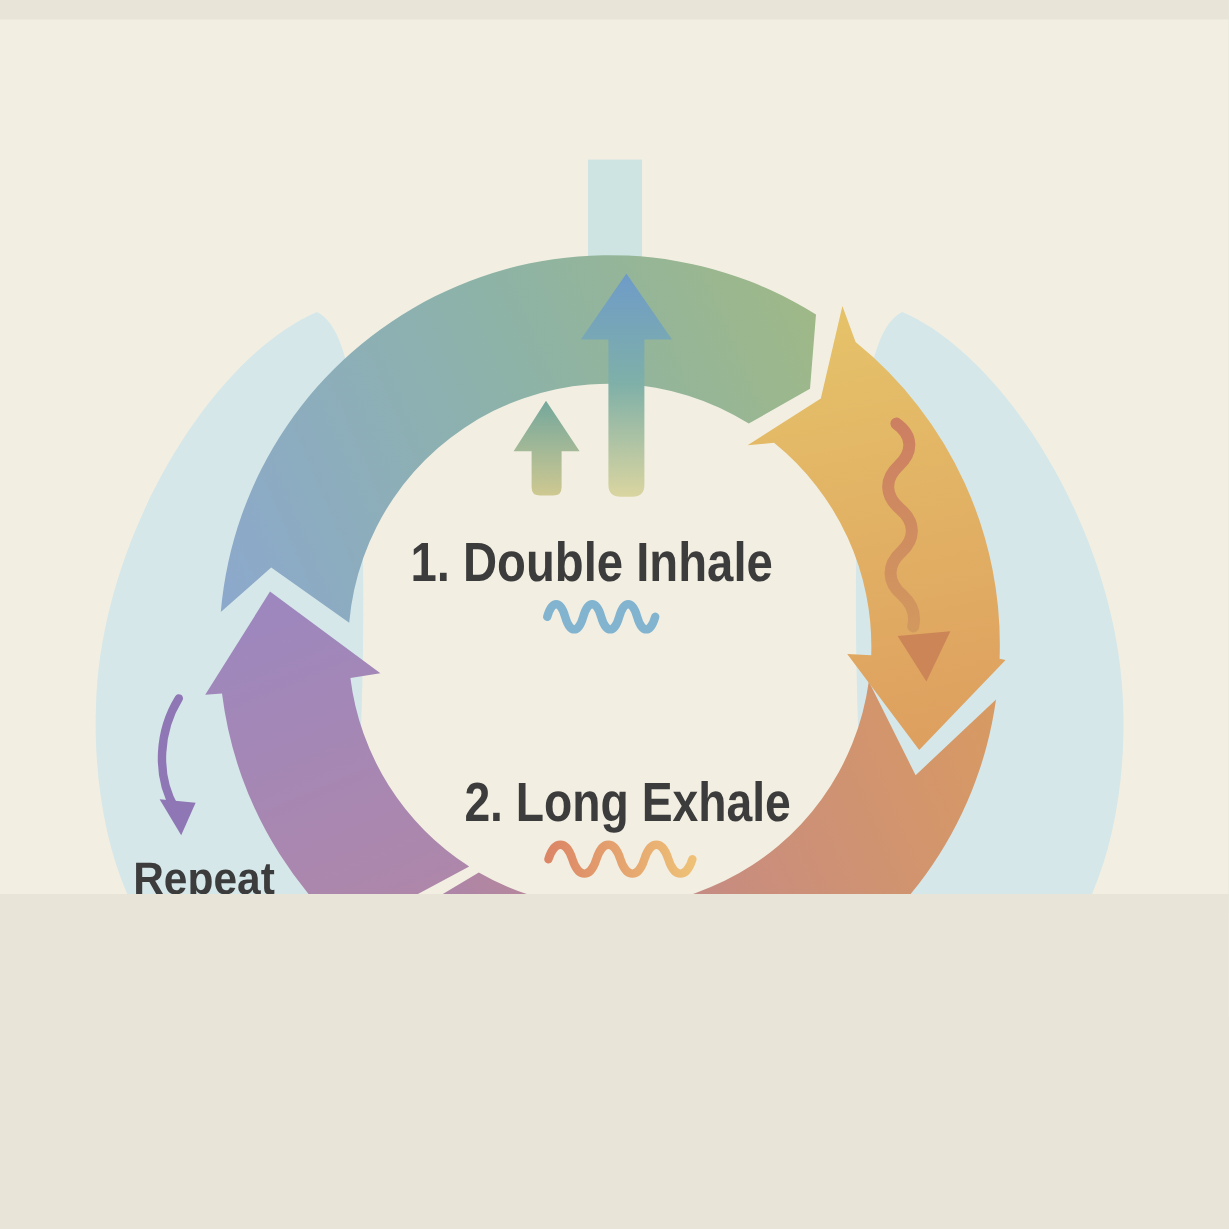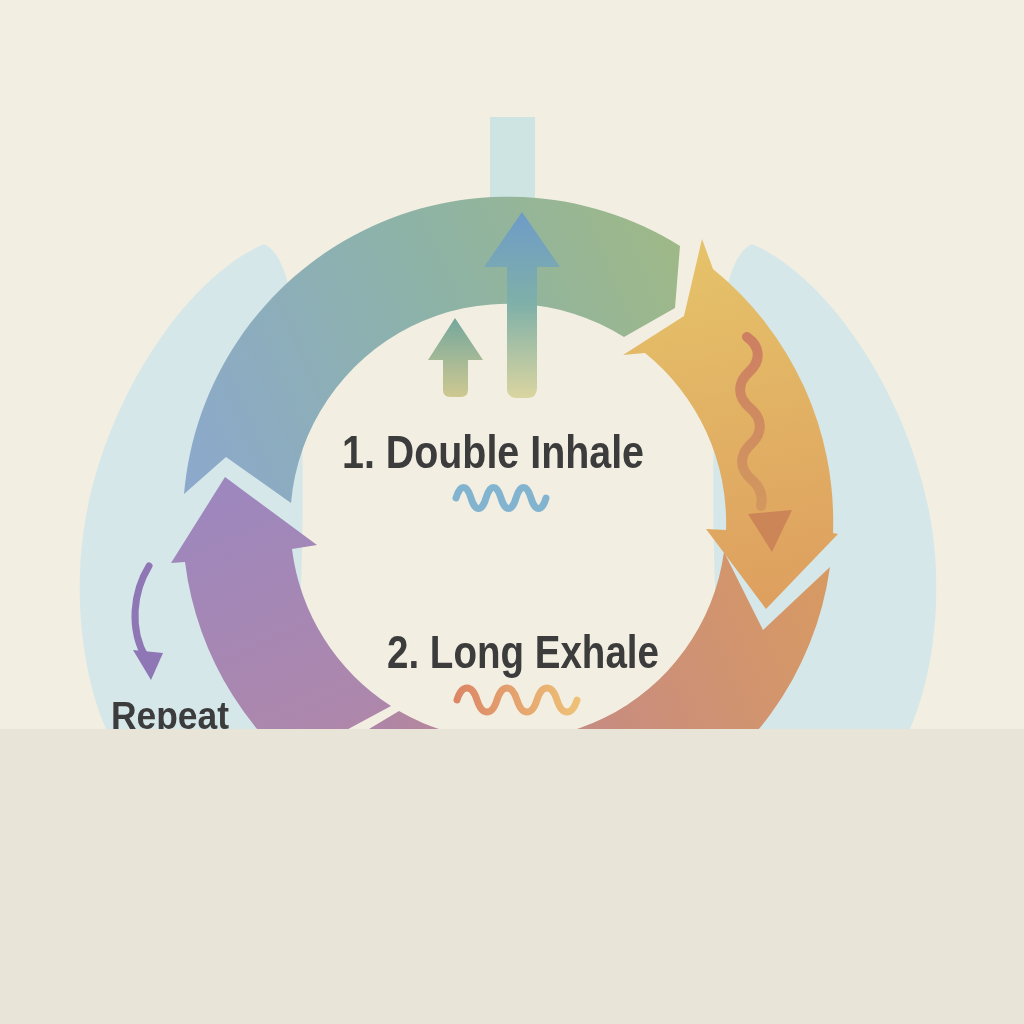--- a/index.html
+++ b/index.html
@@ -1,16 +1,16 @@
 <!DOCTYPE html>
 <html><head>
 <meta charset="utf-8">
 <style>
   html,body{margin:0;padding:0;background:#e8e5d8;}
-  .stage{width:1024px;height:729px;margin:0 auto;position:relative;overflow:hidden;}
+  .stage{width:1024px;height:729px;margin:16px auto;position:relative;overflow:hidden;}
   svg{display:block;}
   text{font-family:"Liberation Sans","DejaVu Sans",sans-serif;font-weight:bold;}
 </style>
 </head>
 <body>
 
 <div class="stage">
 <svg width="1024" height="1024" viewBox="0 0 1024 1024">
   <defs>
     <linearGradient id="gRingTop" gradientUnits="userSpaceOnUse" x1="200" y1="490" x2="690" y2="280">

